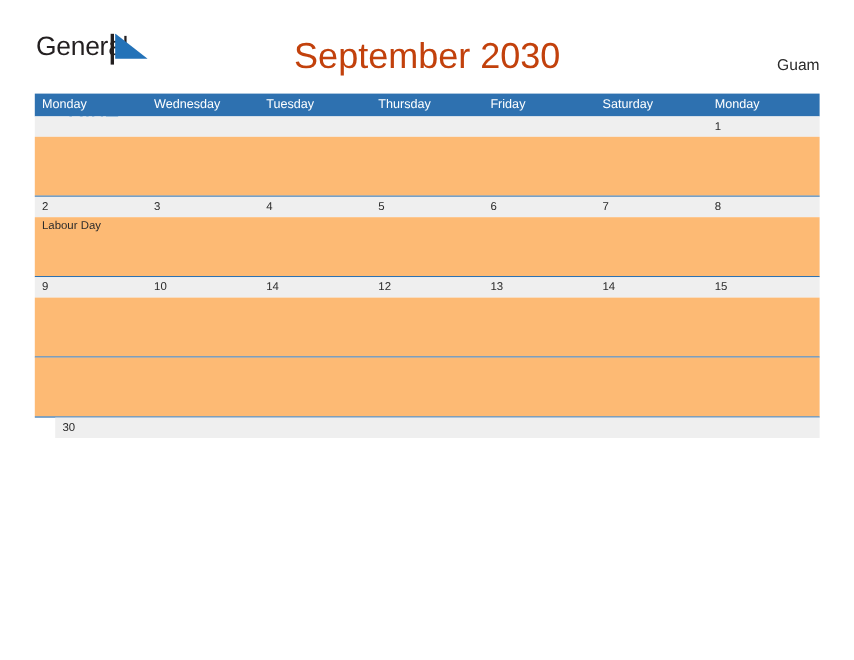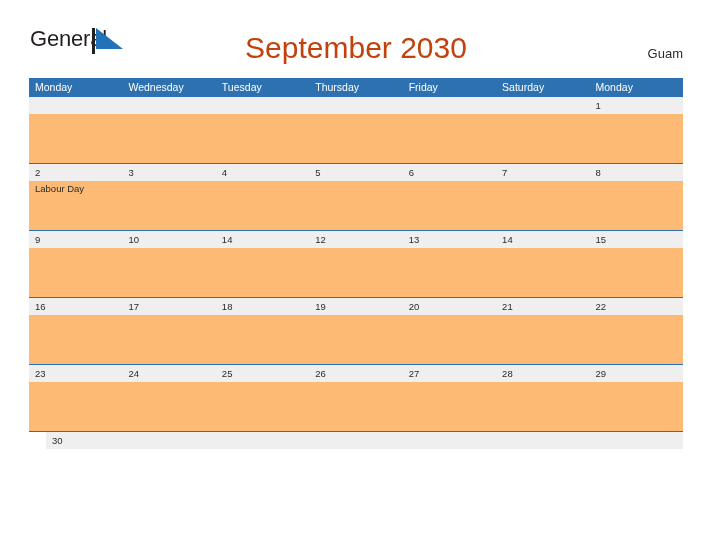--- a/index.html
+++ b/index.html
@@ -256,49 +256,20 @@
             <div class="event-cell"></div>
             <div class="event-cell"></div>
             <div class="event-cell"></div>
             <div class="event-cell"></div>
             <div class="event-cell"></div>
             <div class="event-cell"></div>
             <div class="event-cell"></div>
           </div>
         </div>
         <div class="week-row">
-          <div class="date-band">
-            <div class="date-cell">16</div>
-            <div class="date-cell">17</div>
-            <div class="date-cell">18</div>
-            <div class="date-cell">19</div>
-            <div class="date-cell">20</div>
-            <div class="date-cell">21</div>
-            <div class="date-cell">22</div>
-          </div>
-          <div class="event-band">
-            <div class="event-cell"></div>
-            <div class="event-cell"></div>
-            <div class="event-cell"></div>
-            <div class="event-cell"></div>
-            <div class="event-cell"></div>
-            <div class="event-cell"></div>
-            <div class="event-cell"></div>
-          </div>
-        </div>
-        <div class="week-row">
-          <div class="date-band">
-            <div class="date-cell">23</div>
-            <div class="date-cell">24</div>
-            <div class="date-cell">25</div>
-            <div class="date-cell">26</div>
-            <div class="date-cell">27</div>
-            <div class="date-cell">28</div>
-            <div class="date-cell">29</div>
-          </div>
           <div class="event-band">
             <div class="event-cell"></div>
             <div class="event-cell"></div>
             <div class="event-cell"></div>
             <div class="event-cell"></div>
             <div class="event-cell"></div>
             <div class="event-cell"></div>
             <div class="event-cell"></div>
           </div>
         </div>

